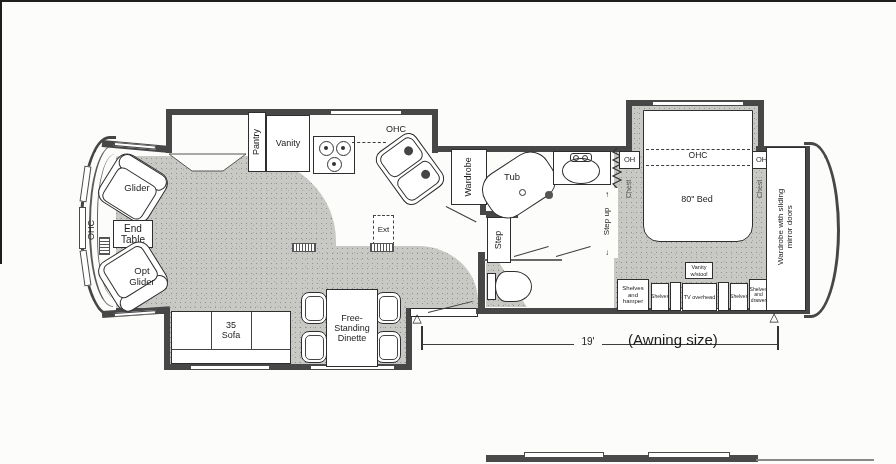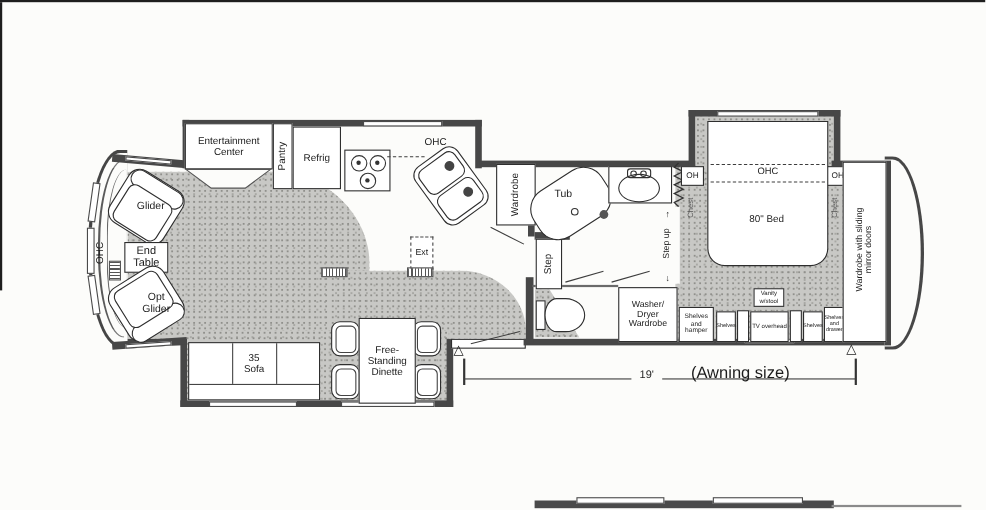--- a/index.html
+++ b/index.html
@@ -99,28 +99,26 @@
     <div style="position:absolute;inset:0;background:#fff;border:1.4px solid #2e2e2e;border-radius:12px;"></div>
     <div style="position:absolute;left:2px;top:40px;width:52px;height:15px;border:1.2px solid #2e2e2e;border-radius:10px;background:#fff;"></div>
     <div style="position:absolute;left:6px;top:4px;width:44px;height:37px;border:1.2px solid #2e2e2e;border-radius:7px;background:#fff;"></div>
   </div>
   <div class="lbl" style="left:112px;top:266px;width:60px;font-size:9.5px;">Opt
 Glider</div>
 
   <div class="vlbl" style="left:72px;top:225px;width:40px;">OHC</div>
   <div class="vstripe" style="left:99px;top:237px;width:11px;height:18px;"></div>
 
-  <div class="box lblbox" style="left:168px;top:112px;width:80px;height:42px;font-size:9px;">Entertainment
-Center</div>
   <svg style="position:absolute;left:166px;top:152px;" width="84" height="24">
       <polygon points="3,2 80,2 57,19 26,19" fill="#fcfcfa" stroke="#555" stroke-width="1"></polygon>
     </svg>
   <div class="box" style="left:248px;top:112px;width:18px;height:60px;"></div>
   <div class="vlbl" style="left:232px;top:137px;width:50px;">Pantry</div>
-  <div class="box lblbox" style="left:266px;top:115px;width:44px;height:57px;font-size:9px;">Refrig</div>
+  <div class="box lblbox" style="left:266px;top:115px;width:44px;height:57px;font-size:9px;">Vanity</div>
 
   <div class="box" style="left:313px;top:136px;width:42px;height:38px;">
     <div class="burner" style="left:5px;top:4px;">
         <i></i>
       </div>
     <div class="burner" style="left:22px;top:4px;">
         <i></i>
       </div>
     <div class="burner" style="left:13px;top:20px;">
         <i></i>
@@ -189,23 +187,20 @@
   </svg>
 
   <div style="position:absolute;left:596px;top:188px;width:22px;height:70px;background:#fcfcfa;"></div>
   <div class="vlbl" style="left:582px;top:217px;width:50px;font-size:8px;">Step up</div>
   <div class="lbl" style="left:602px;top:190px;width:10px;font-size:8px;">↑</div>
   <div class="lbl" style="left:602px;top:248px;width:10px;font-size:8px;">↓</div>
 
   <div class="box" style="left:487px;top:273px;width:9px;height:27px;border-width:1.2px;"></div>
   <div class="box" style="left:495px;top:271px;width:37px;height:31px;border-radius:30% 48% 48% 30% / 50% 50% 50% 50%;border-width:1.2px;"></div>
 
-  <div class="box lblbox" style="left:562px;top:261px;width:54px;height:50px;font-size:8px;">Washer/
-Dryer
-Wardrobe</div>
 
   <div class="box lblbox" style="left:619px;top:151px;width:21px;height:18px;font-size:7.5px;">OH</div>
   <div class="vlbl" style="left:612px;top:185px;width:34px;font-size:7px;color:#555;">Chest</div>
   <div class="box lblbox" style="left:751px;top:151px;width:21px;height:18px;font-size:7.5px;">OH</div>
   <div class="vlbl" style="left:743px;top:185px;width:34px;font-size:7px;color:#555;">Chest</div>
 
   <div class="box" style="left:643px;top:110px;width:110px;height:132px;border-radius:0 0 16px 16px;"></div>
   <div class="dashline" style="left:646px;top:149px;width:104px;"></div>
   <div class="dashline" style="left:646px;top:165px;width:104px;"></div>
   <div class="lbl" style="left:668px;top:151px;width:60px;font-size:8.5px;background:#fff;">OHC</div>

